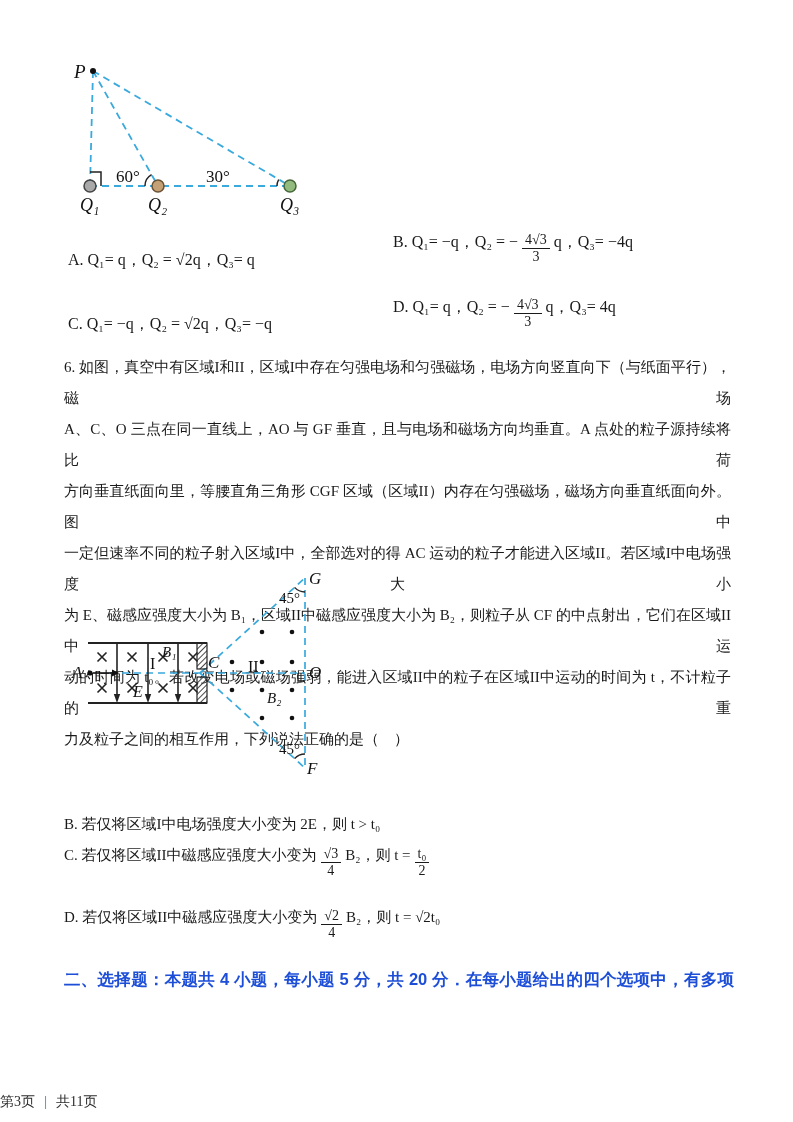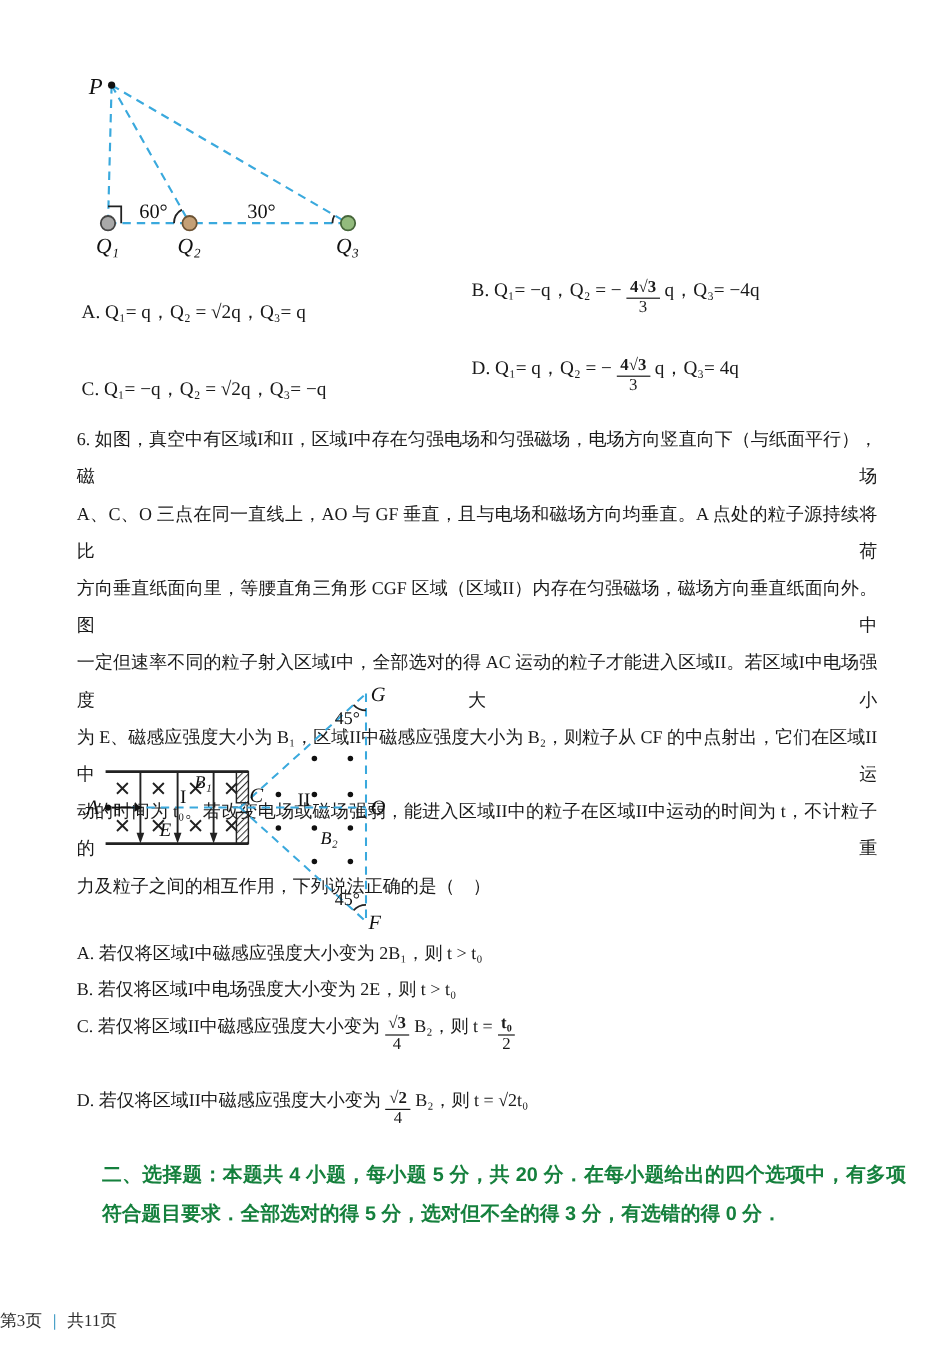--- a/index.html
+++ b/index.html
@@ -5,24 +5,24 @@
   html,body{margin:0;padding:0;background:#fff;}
   .page{position:relative;width:793px;height:1122px;background:#ffffff;
         font-family:"Liberation Serif","DejaVu Serif",serif;color:#1a1a1a;overflow:hidden;}
   .abs{position:absolute;}
   svg text{fill:#111;}
   .stem-line{width:667px;font-size:15px;line-height:31px;text-align:justify;text-align-last:justify;}
   .stem-line.last{text-align:right;text-align-last:left;}
   .opt{font-size:16px;white-space:nowrap;display:flex;}
   .opt-sm{font-size:15px;}
   .frac{display:inline-flex;flex-direction:column;align-items:center;margin:0 4px;line-height:1.15;font-size:14px;}
-  .frac .num{border-bottom:1.3px solid #1a1a1a;padding:0 3px;font-weight:bold;}
+  .frac .num{border-bottom:1.3px solid #1a1a1a;padding:0 3px;}
   .sec-line{width:670px;font-size:16.5px;font-weight:700;
             font-family:"Liberation Sans","DejaVu Sans",sans-serif;
-            line-height:33px;text-align:justify;text-align-last:justify;color:#15803d;margin-left:21px;}
+            line-height:33px;text-align:justify;text-align-last:justify;color:#1d4ed8;}
   .sec-line.last{text-align:left;text-align-last:left;}
   .footer{width:793px;text-align:left;font-size:14px;color:#2b2b2b;line-height:20px;}
   .footer .sep{color:#4aa0c8;margin:0 9px;font-weight:bold;}
 </style>
 </head>
 <body>
 
 <div class="page">
 
   <svg class="abs" style="left:60px;top:48px" width="340" height="170" viewBox="0 0 340 170">
@@ -143,23 +143,20 @@
     <text x="247" y="209" font-size="17" font-style="italic">F</text>
     <text x="90" y="104" font-size="16">I</text>
     <text x="188" y="107" font-size="16">II</text>
     <text x="102" y="92" font-size="15" font-style="italic">B₁</text>
     <text x="207" y="138" font-size="15" font-style="italic">B₂</text>
     <text x="73" y="132" font-size="16" font-style="italic">E</text>
     <text x="219" y="38" font-size="15">45°</text>
     <text x="219" y="189" font-size="15">45°</text>
   </svg>
 
-  <div class="abs opt opt-sm" style="left:64px;top:785px">
-    <span>A. 若仅将区域I中磁感应强度大小变为 2B₁，则 t &gt; t₀</span>
-  </div>
   <div class="abs opt opt-sm" style="left:64px;top:815px">
     <span>B. 若仅将区域I中电场强度大小变为 2E，则 t &gt; t₀</span>
   </div>
   <div class="abs opt opt-sm" style="left:64px;top:846px;height:48px">
     <span>C. 若仅将区域II中磁感应强度大小变为</span>
     <span class="frac">
       <span class="num">√3</span>
       <span class="den">4</span>
     </span>
     <span>B₂，则 t =</span>
@@ -172,20 +169,19 @@
     <span>D. 若仅将区域II中磁感应强度大小变为</span>
     <span class="frac">
       <span class="num">√2</span>
       <span class="den">4</span>
     </span>
     <span>B₂，则 t = √2t₀</span>
   </div>
 
   <div class="abs" style="left:64px;top:963px">
     <div class="sec-line">二、选择题：本题共 4 小题，每小题 5 分，共 20 分．在每小题给出的四个选项中，有多项</div>
-    <div class="sec-line last">符合题目要求．全部选对的得 5 分，选对但不全的得 3 分，有选错的得 0 分．</div>
   </div>
 
   <div class="abs footer" style="left:0;top:1092px">
     <span>第3页</span><span class="sep">|</span><span>共11页</span>
   </div>
 
 </div>
 
 </body></html>

